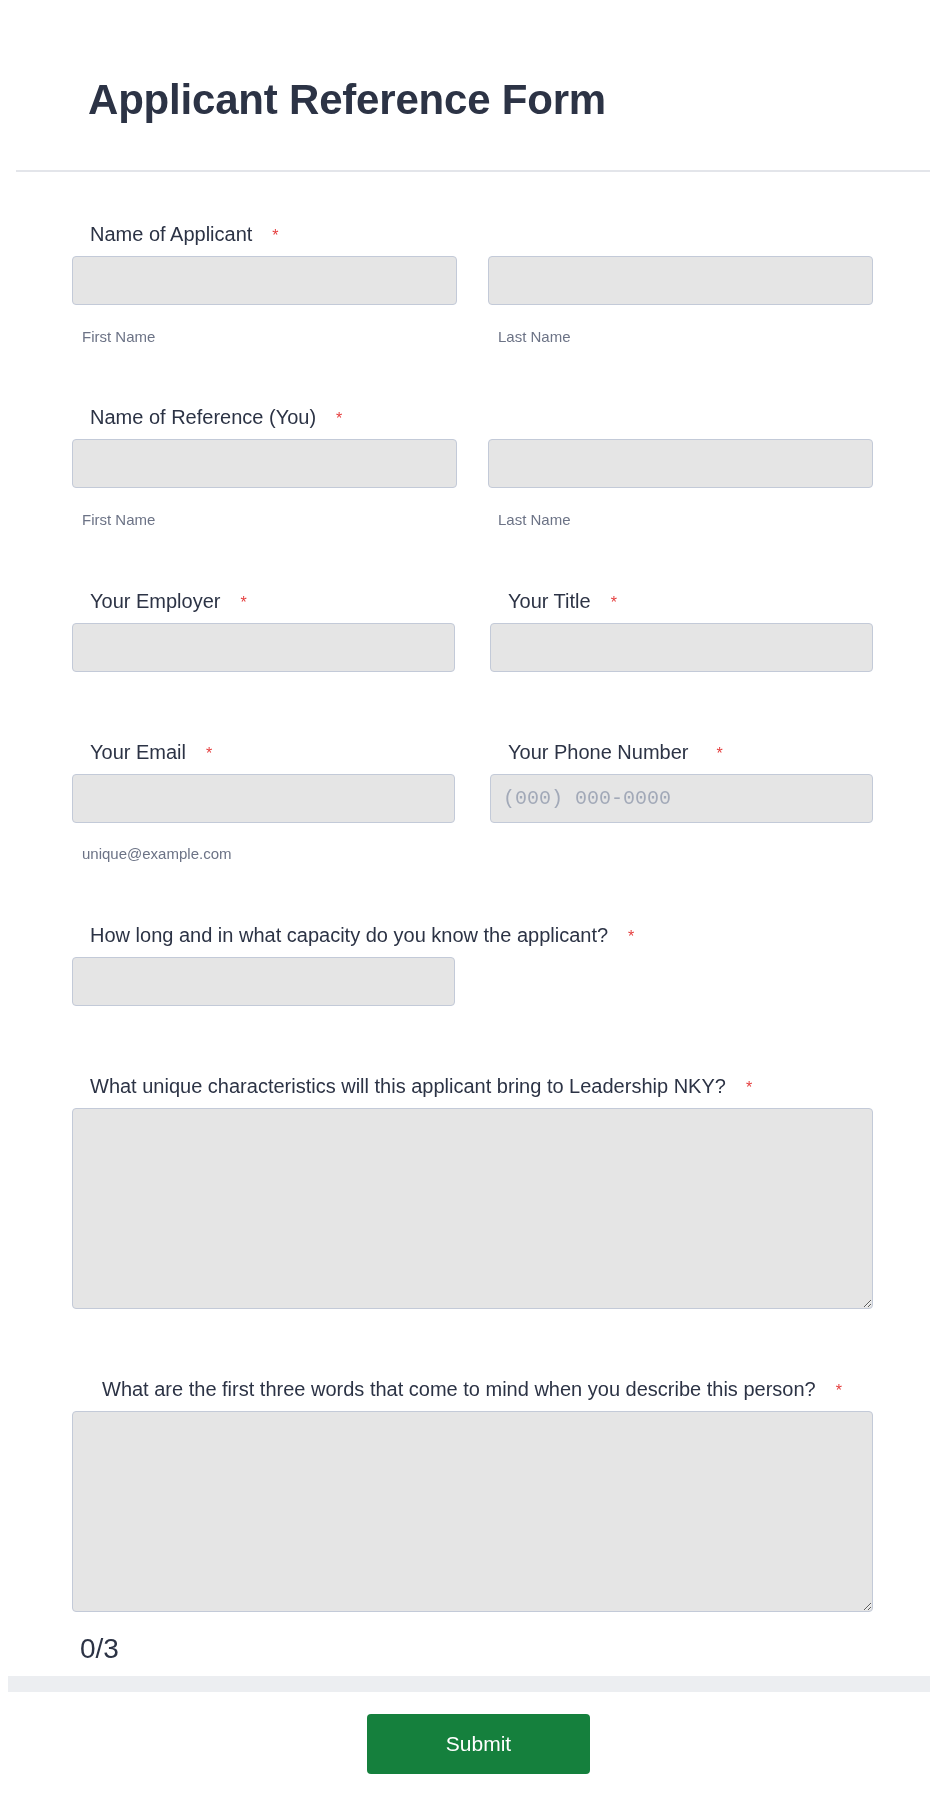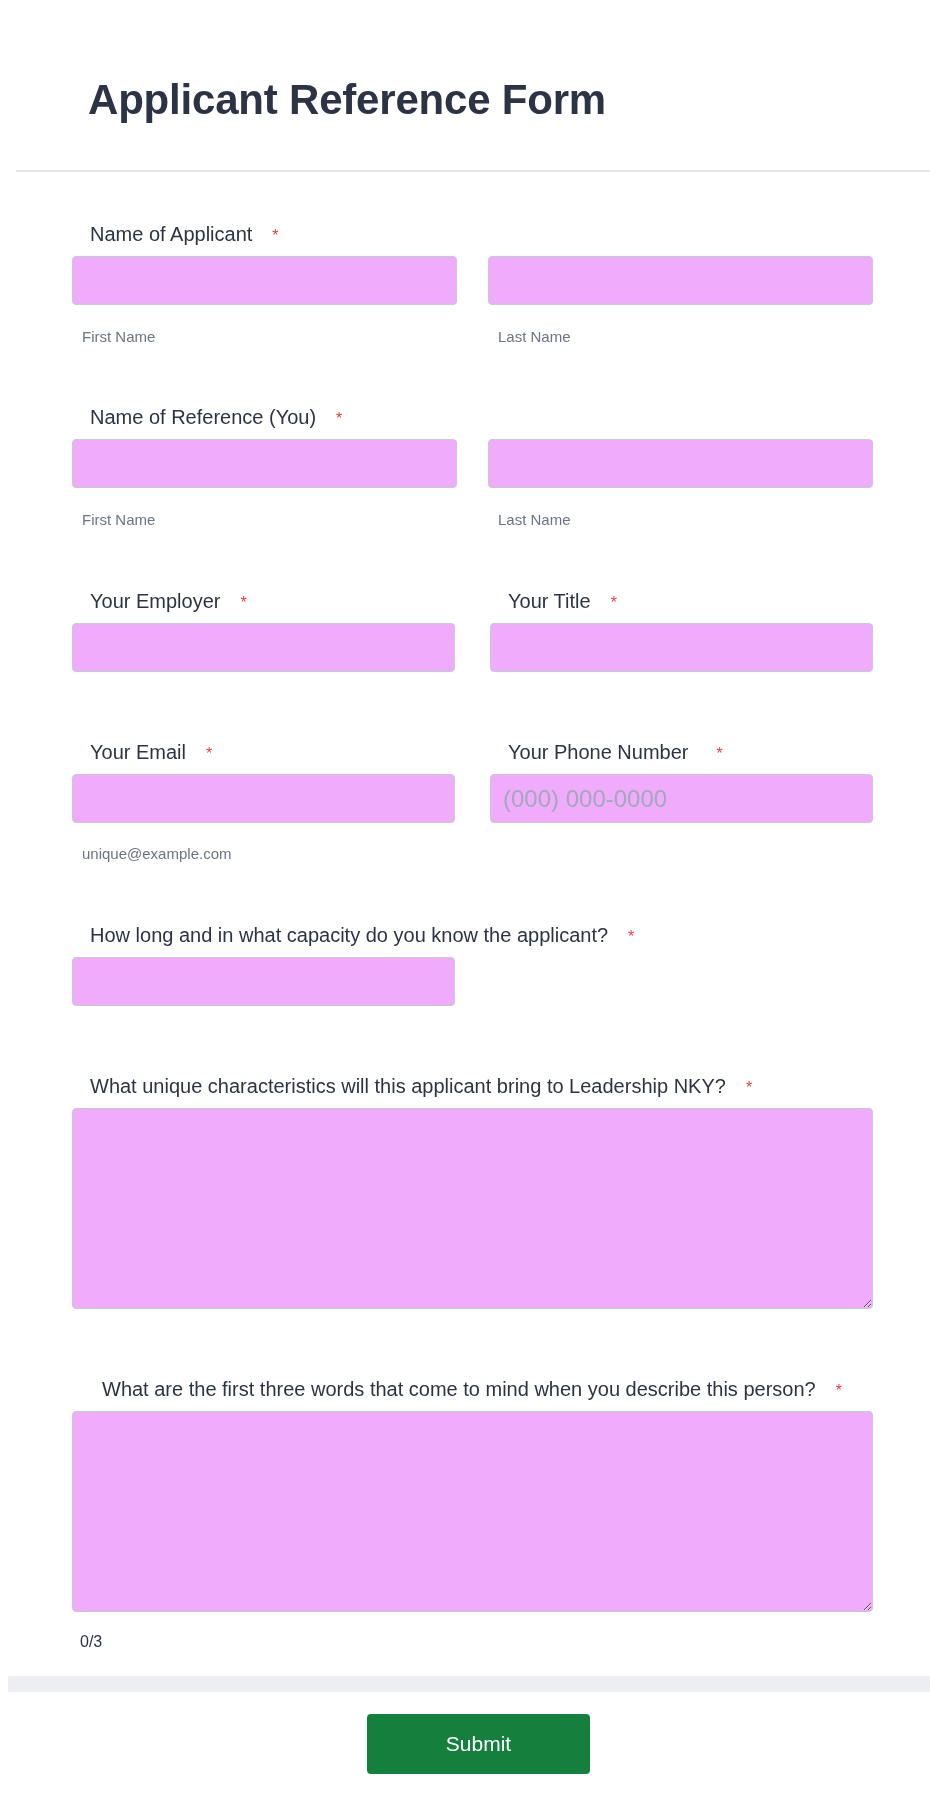--- a/index.html
+++ b/index.html
@@ -3,25 +3,25 @@
   <meta charset="utf-8">
   <style>
     * { box-sizing: border-box; margin: 0; padding: 8px; }
     html, body { width: 930px; background: #ffffff; }
     body { font-family: "Liberation Sans", "DejaVu Sans", sans-serif; color: #2c3345; height: 1815px; position: relative; }
     .header { height: 156px; border-bottom: 2px solid #e3e5ea; position: relative; }
     .header h1 { position: absolute; left: 64px; top: 52px; font-size: 42px; font-weight: 700; color: #2c3345; letter-spacing: -0.2px; }
     .field { position: absolute; }
     .label { font-size: 20px; color: #2c3345; line-height: 24px; white-space: nowrap; }
     .req { color: #e53e3e; margin-left: 4px; }
-    .input { position: absolute; height: 49px; border: 1.5px solid #c3cad8; border-radius: 4px; background: #f0abfc; font-family: Liberation Sans, sans-serif; font-size: 24px; padding: 0 12px; color: #2c3345; outline: none; }
+    .input { position: absolute; height: 49px; border: 1.5px solid #c3cad8; border-radius: 4px; background: #e5e5e5; font-family: Liberation Mono, monospace; font-size: 20px; padding: 0 12px; color: #2c3345; outline: none; }
     .input::placeholder { color: #a2a9b8; }
     .sublabel { position: absolute; font-size: 15px; color: #6f76a7; line-height: 18px; white-space: nowrap; color:#6c7386; }
     textarea.input { height: 201px; resize: both; padding: 12px; }
-    .counter { position: absolute; left: 64px; top: 1617px; font-size: 16px; color: #2c3345; }
+    .counter { position: absolute; left: 64px; top: 1617px; font-size: 28px; color: #2c3345; }
     .footer-divider { position: absolute; left: 0; top: 1668px; width: 930px; height: 2px; background: #eceef1; }
     .submit { position: absolute; left: 359px; top: 1706px; width: 223px; height: 60px; background: #15803d; color: #fff; border: none; border-radius: 4px; font-family: "Liberation Sans", "DejaVu Sans", sans-serif; font-size: 21px; cursor: pointer; }
   </style>
 </head>
 <body>
 
 <div class="header">
   <h1>Applicant Reference Form</h1>
 </div>
 

